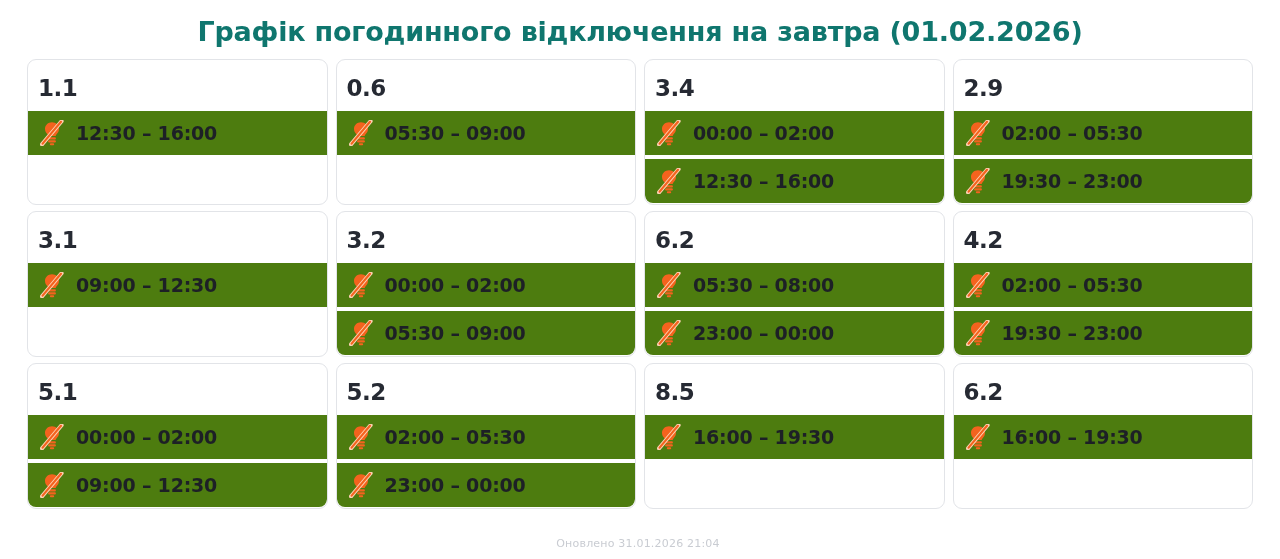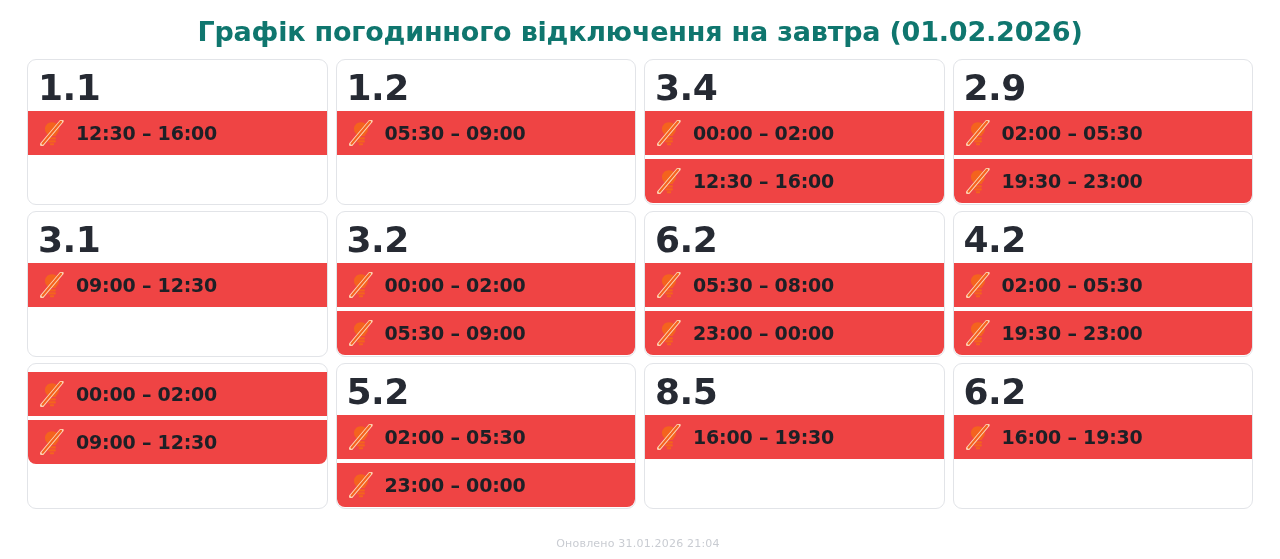--- a/index.html
+++ b/index.html
@@ -45,35 +45,35 @@
     border: 1px solid #e2e4e8;
     border-radius: 9px;
     position: relative;
     overflow: hidden;
     box-sizing: border-box;
     display: flex;
     flex-direction: column;
   }
   .card-label {
     font-family: "DejaVu Sans", sans-serif;
-    font-size: 36px;
+    font-size: 23px;
     font-weight: bold;
     color: #262a33;
     line-height: 30px;
     padding: 13px 10px 0 10px;
     letter-spacing: -0.5px;
   }
   .slots {
     margin-top: 8px;
     display: flex;
     flex-direction: column;
     gap: 4px;
   }
   .slot {
-    background: #ef4444;
+    background: #4d7c0f;
     height: 44px;
     display: flex;
     align-items: center;
     padding-left: 12px;
     box-sizing: border-box;
   }
   .slot-icon {
     width: 24px;
     height: 26px;
     flex: 0 0 auto;
@@ -120,21 +120,21 @@
                 <rect x="9.8" y="23.2" width="4.4" height="2.0" rx="1"></rect>
               </g>
               <line x1="2.0" y1="24.4" x2="21.6" y2="1.2" stroke="#fcd0b1" stroke-width="4.0" stroke-linecap="round"></line>
               <line x1="2.6" y1="23.6" x2="21.0" y2="1.8" stroke="#f4631e" stroke-width="2.1" stroke-linecap="round"></line>
             </svg>
             <span class="slot-text">12:30 – 16:00</span>
           </div>
         </div>
       </div>
       <div class="card">
-        <div class="card-label">1.2</div>
+        <div class="card-label">0.6</div>
         <div class="slots">
           <div class="slot">
             <svg viewBox="0 0 24 26" class="slot-icon">
               <g fill="#f4631e">
                 <path d="M12 2.2c-4 0-7 2.9-7 6.7 0 2.3 1.1 3.9 2.2 5.1.6.7 1 1.3 1.1 2.1h7.4c.1-.8.5-1.4 1.1-2.1 1.1-1.2 2.2-2.8 2.2-5.1 0-3.8-3-6.7-7-6.7z"></path>
                 <rect x="8.1" y="17.3" width="7.8" height="2.1" rx="1"></rect>
                 <rect x="8.1" y="20.3" width="7.8" height="2.1" rx="1"></rect>
                 <rect x="9.8" y="23.2" width="4.4" height="2.0" rx="1"></rect>
               </g>
               <line x1="2.0" y1="24.4" x2="21.6" y2="1.2" stroke="#fcd0b1" stroke-width="4.0" stroke-linecap="round"></line>
@@ -311,20 +311,21 @@
                 <rect x="9.8" y="23.2" width="4.4" height="2.0" rx="1"></rect>
               </g>
               <line x1="2.0" y1="24.4" x2="21.6" y2="1.2" stroke="#fcd0b1" stroke-width="4.0" stroke-linecap="round"></line>
               <line x1="2.6" y1="23.6" x2="21.0" y2="1.8" stroke="#f4631e" stroke-width="2.1" stroke-linecap="round"></line>
             </svg>
             <span class="slot-text">19:30 – 23:00</span>
           </div>
         </div>
       </div>
       <div class="card">
+        <div class="card-label">5.1</div>
         <div class="slots">
           <div class="slot">
             <svg viewBox="0 0 24 26" class="slot-icon">
               <g fill="#f4631e">
                 <path d="M12 2.2c-4 0-7 2.9-7 6.7 0 2.3 1.1 3.9 2.2 5.1.6.7 1 1.3 1.1 2.1h7.4c.1-.8.5-1.4 1.1-2.1 1.1-1.2 2.2-2.8 2.2-5.1 0-3.8-3-6.7-7-6.7z"></path>
                 <rect x="8.1" y="17.3" width="7.8" height="2.1" rx="1"></rect>
                 <rect x="8.1" y="20.3" width="7.8" height="2.1" rx="1"></rect>
                 <rect x="9.8" y="23.2" width="4.4" height="2.0" rx="1"></rect>
               </g>
               <line x1="2.0" y1="24.4" x2="21.6" y2="1.2" stroke="#fcd0b1" stroke-width="4.0" stroke-linecap="round"></line>

